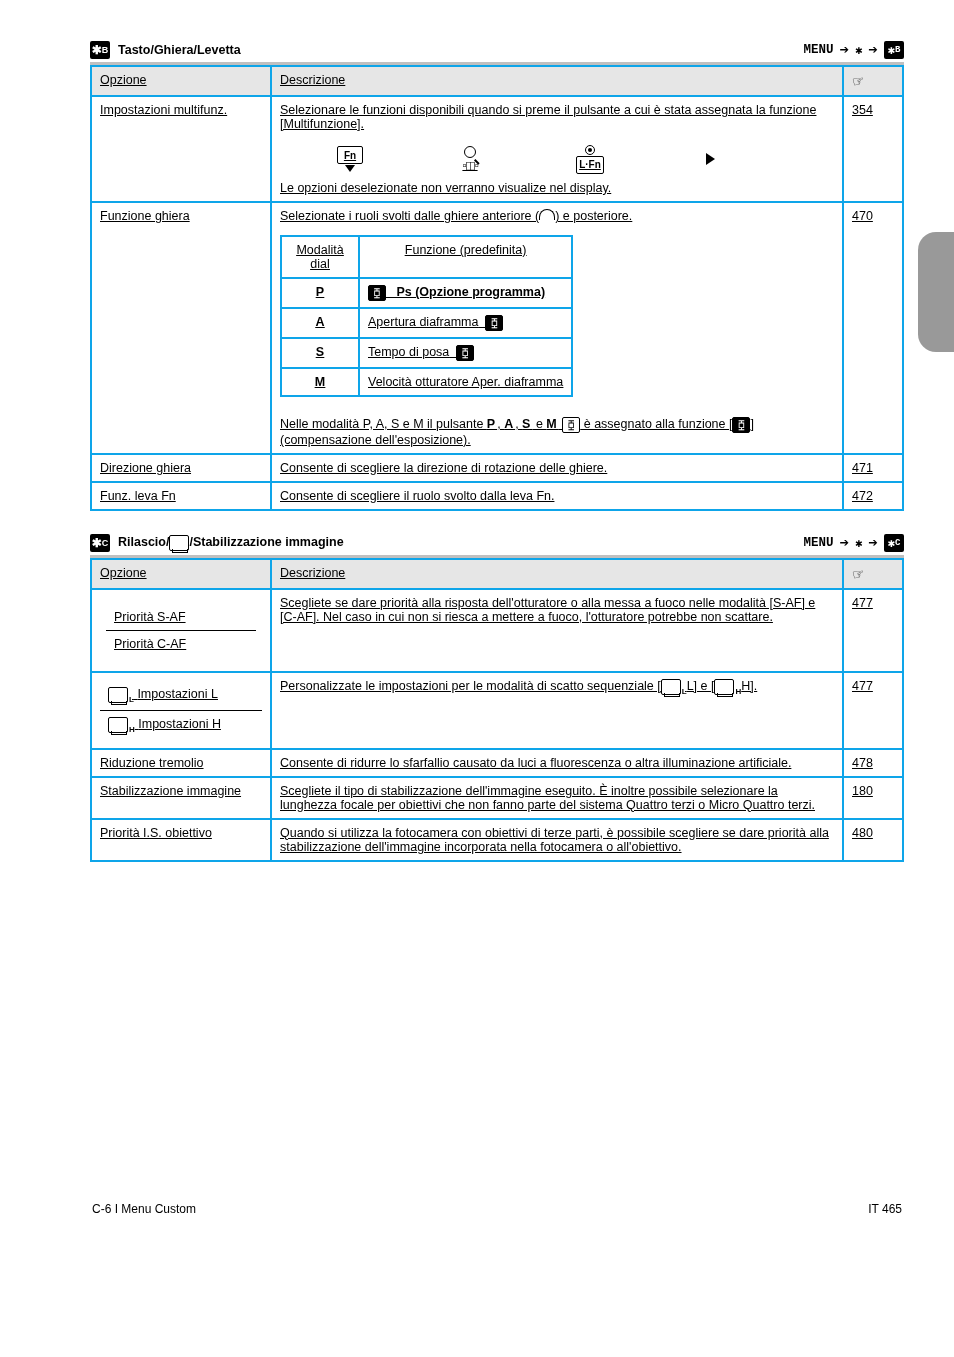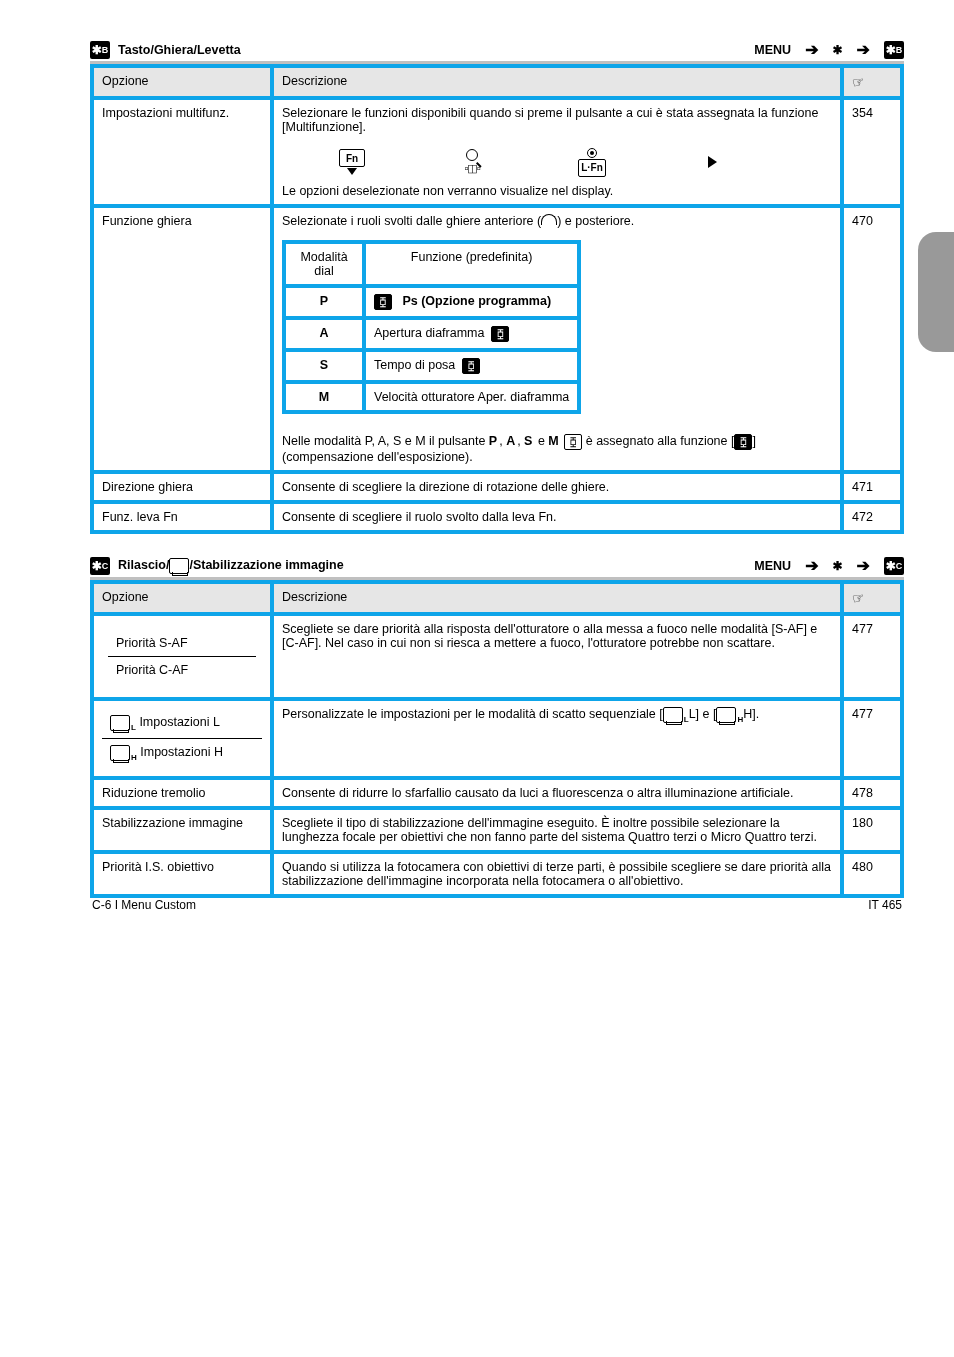--- a/index.html
+++ b/index.html
@@ -34,22 +34,23 @@
   }
   .section-head .left {
     display: flex;
     align-items: center;
     gap: 8px;
     font-weight: bold;
   }
   .section-head .right {
     display: flex;
     align-items: center;
-    gap: 14px;
-    font-weight: bold;
+    gap: 6px;
+    font-weight: bold;
+    font-family: Liberation Mono, monospace;
   }
   .badge-gear {
     display: inline-flex;
     align-items: center;
     justify-content: center;
     width: 20px;
     height: 18px;
     background: #000;
     color: #fff;
     border-radius: 2px;
@@ -61,24 +62,25 @@
   }
   .gearw {
     font-size: 12px;
   }
   table.menu {
     width: 100%;
     border-collapse: collapse;
     table-layout: fixed;
   }
   table.menu th, table.menu td {
-    border: 4px solid #0ea5e9;
+    border: 2px solid #0ea5e9;
     padding: 6px 8px;
     vertical-align: top;
     text-align: left;
+    text-decoration: underline;
   }
   table.menu th {
     background: #e6e6e6;
     font-weight: normal;
   }
   col.c1 { width: 180px; }
   col.c2 { }
   col.c3 { width: 60px; }
   .icon-hand {
     display: inline-block;
@@ -255,20 +257,21 @@
     margin-left: 1px;
     vertical-align: sub;
   }
   .arrow {
     font-size: 16px;
     font-weight: bold;
   }
   .footer {
     display: flex;
     justify-content: space-between;
+    margin-top: 340px;
     font-size: 12px;
     border-top: 0;
     padding: 0 2px;
   }
   .pasmtxt b { font-family: Arial; letter-spacing: 2px; }
 </style>
 </head>
 <body>
 
 <div class="page">

